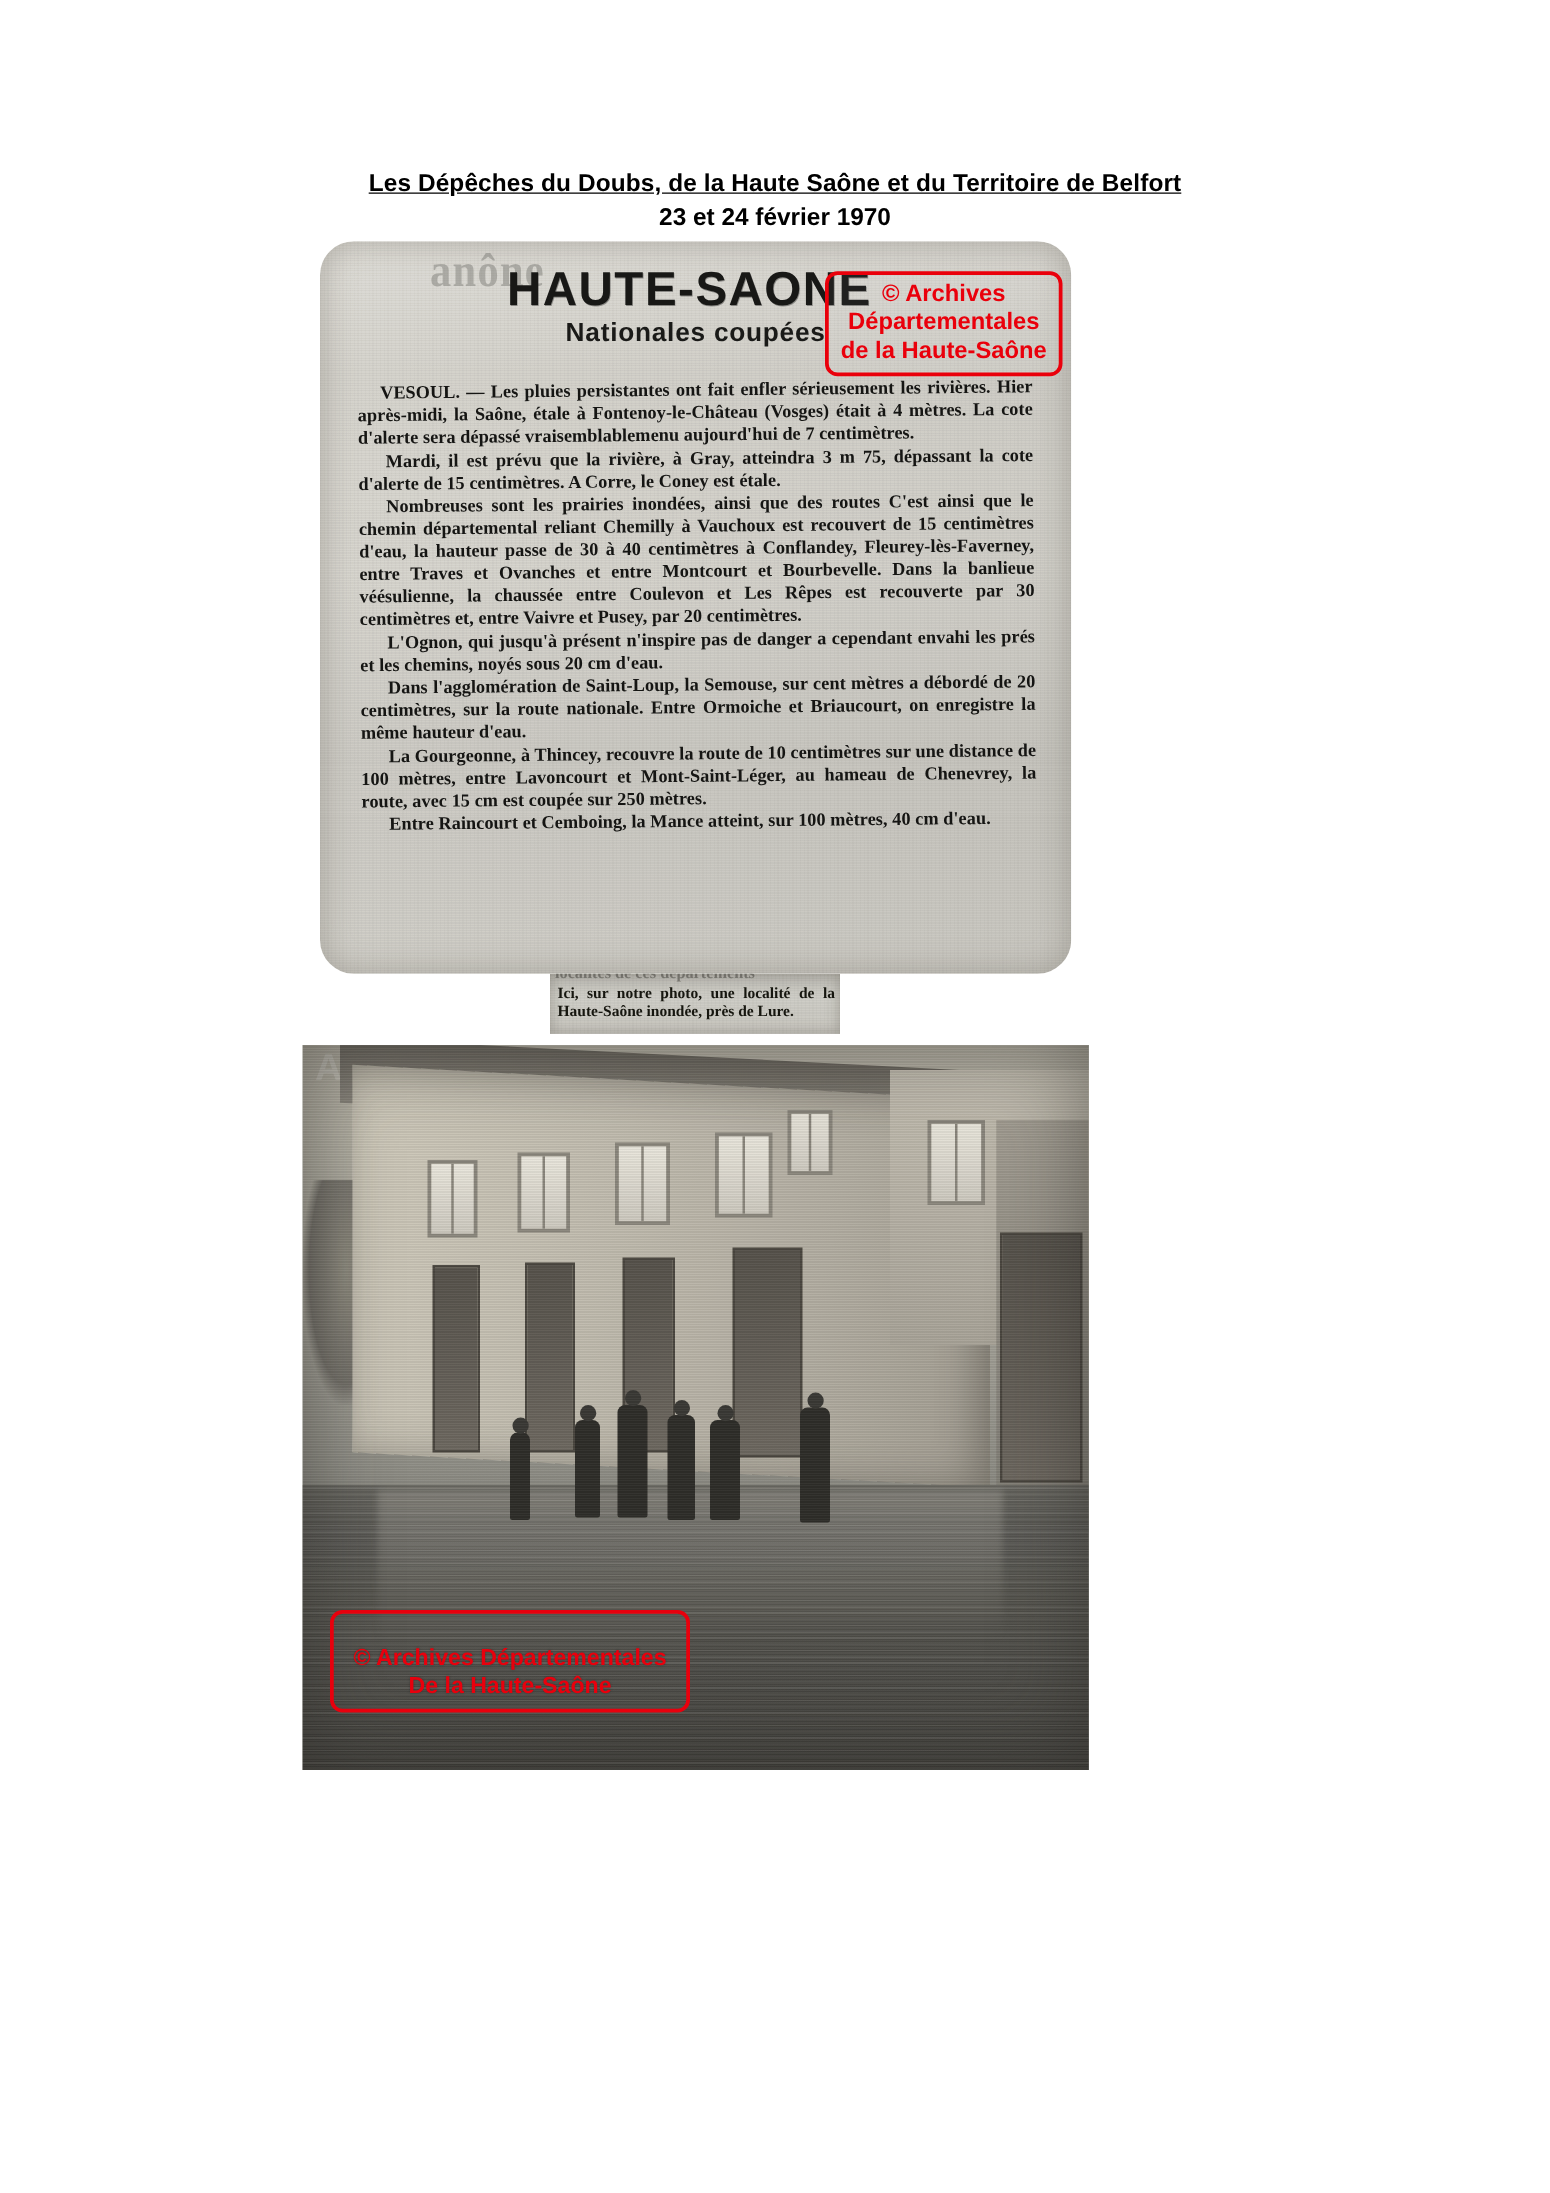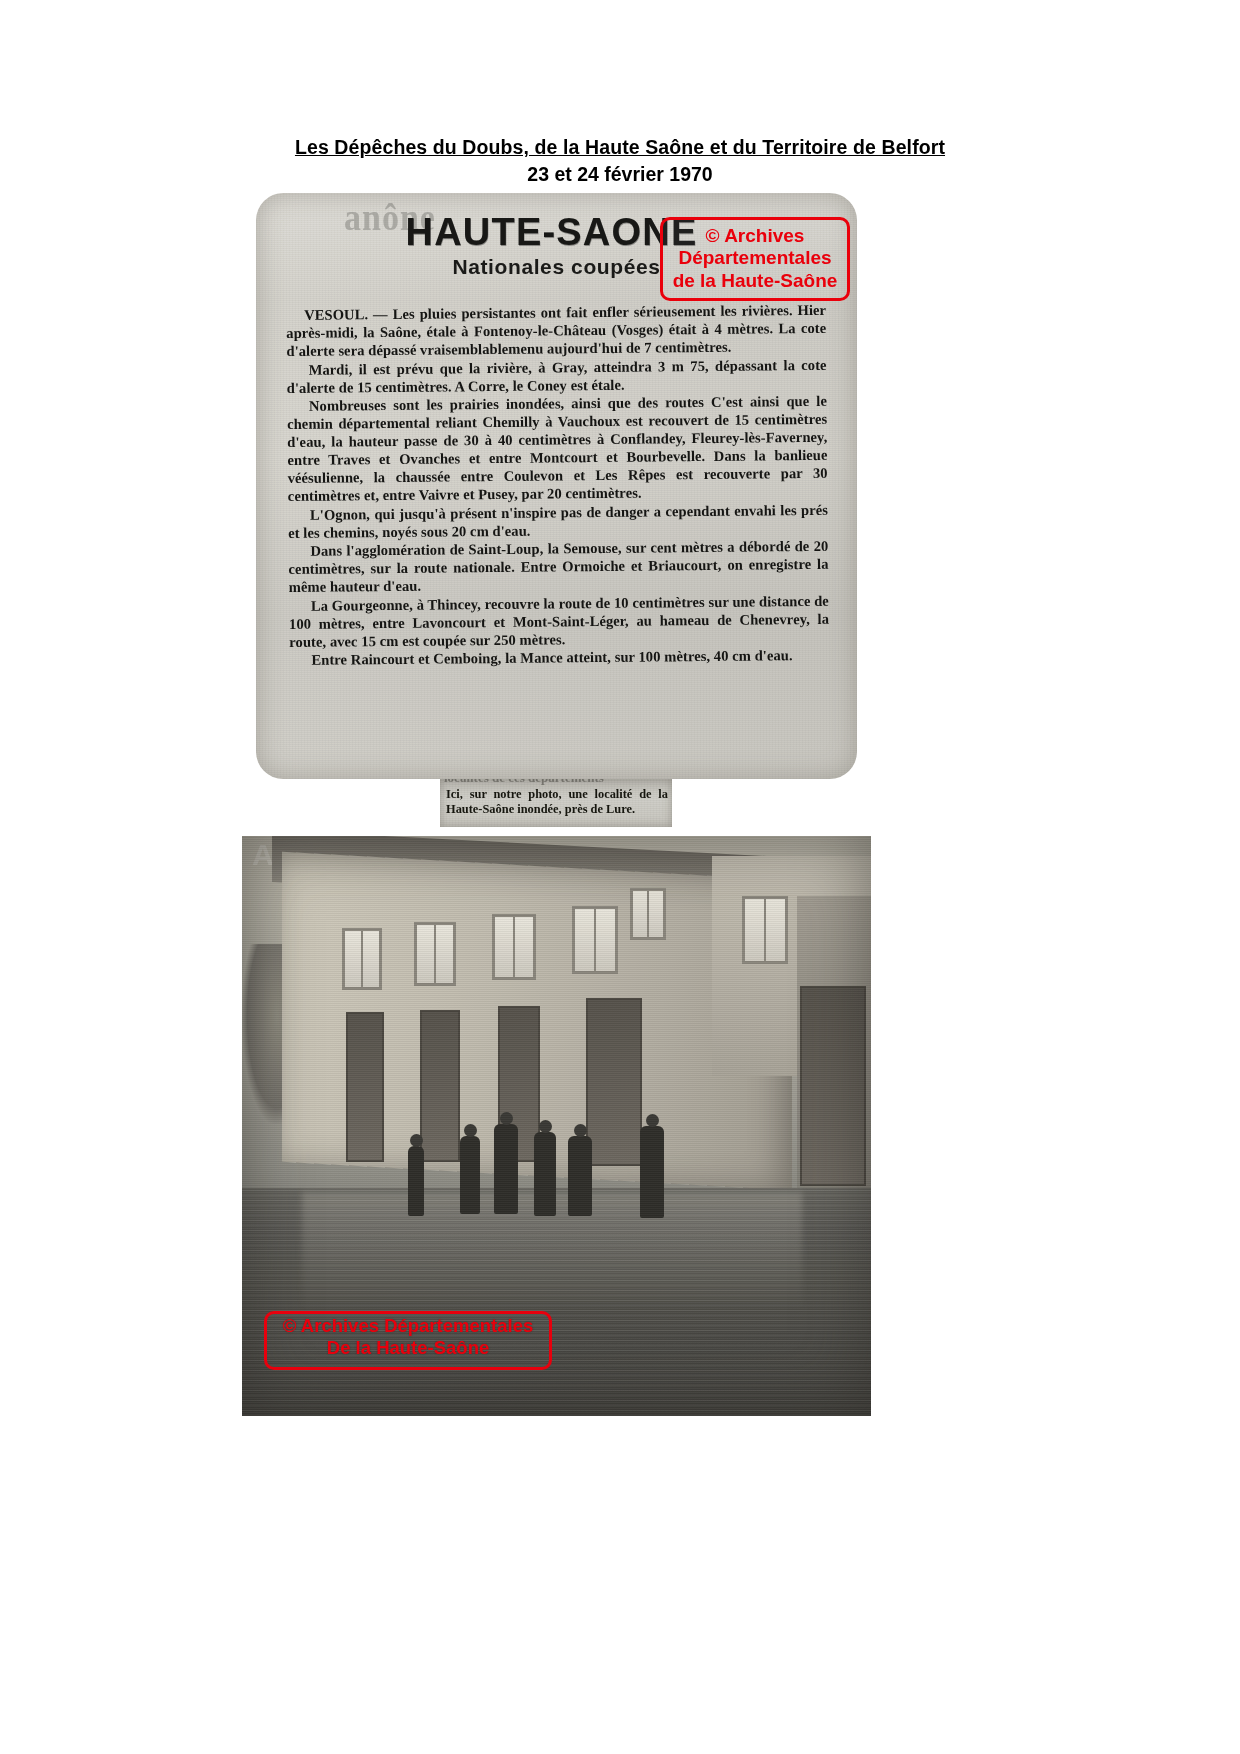--- a/index.html
+++ b/index.html
@@ -149,21 +149,21 @@
     top: 24px;
     left: 404px;
     width: 190px;
     padding: 5px 4px 6px 4px;
     font-size: 19px;
   }
   .stamp-photo {
     bottom: 46px;
     left: 22px;
     width: 288px;
-    padding: 1px 6px 8px 6px;
+    padding: 24px 6px 8px 6px;
     font-size: 18.5px;
     background: rgba(255,255,255,0.02);
     text-shadow: 0 0 2px rgba(0,0,0,0.25);
   }
 
   
   .caption-strip {
     position: absolute;
     top: 779px;
     left: 440px;

